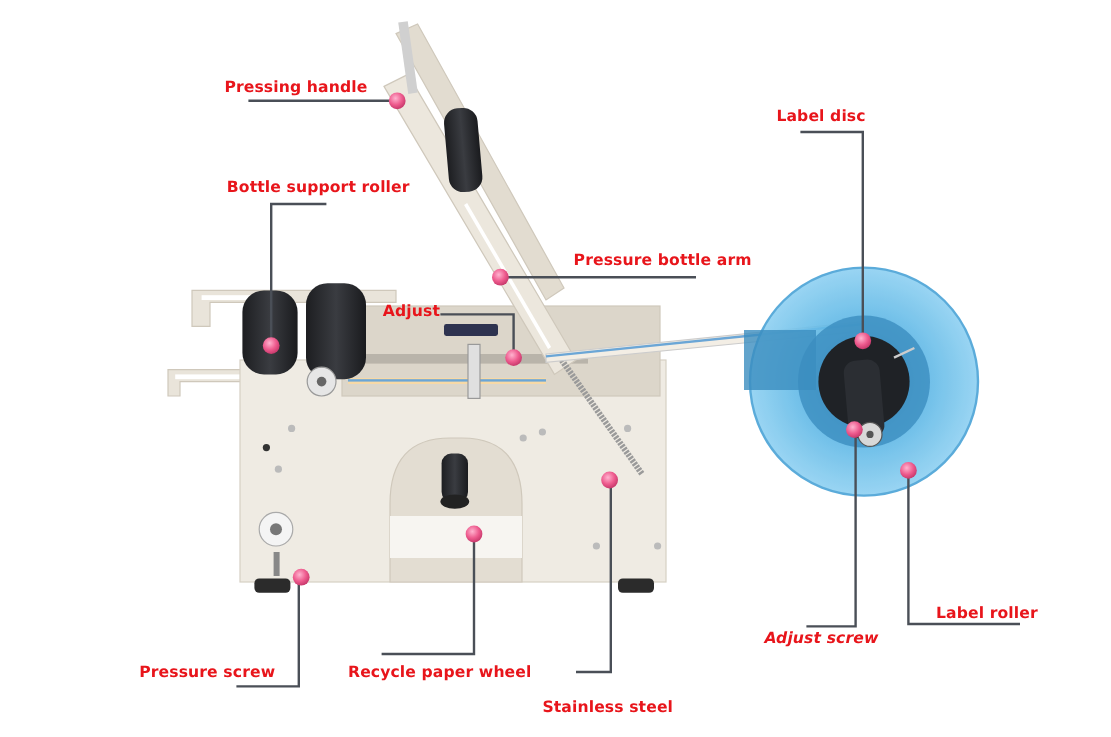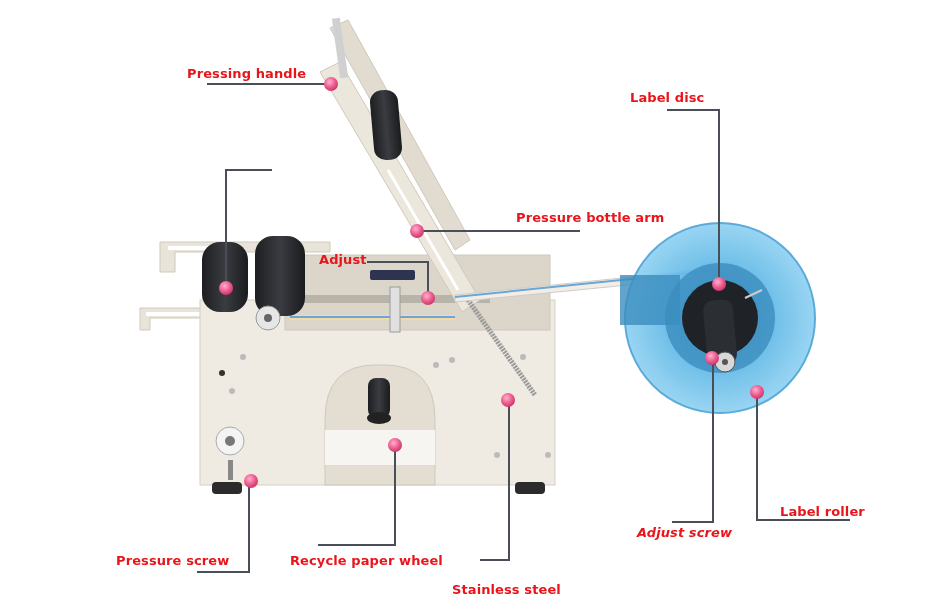--- a/index.html
+++ b/index.html
@@ -129,22 +129,23 @@
       <circle cx="428" cy="298" r="7" fill="url(#dotGrad)"></circle>
       <circle cx="712" cy="358" r="7" fill="url(#dotGrad)"></circle>
       <circle cx="757" cy="392" r="7" fill="url(#dotGrad)"></circle>
       <circle cx="251" cy="481" r="7" fill="url(#dotGrad)"></circle>
       <circle cx="395" cy="445" r="7" fill="url(#dotGrad)"></circle>
       <circle cx="508" cy="400" r="7" fill="url(#dotGrad)"></circle>
     </g>
   </svg>
 
   <div class="callout-label" style="left:187px; top:66px;text-align:right;">Pressing handle</div>
-  <div class="callout-label" style="left:630px; top:90px;">Label disc</div>
-  <div class="callout-label" style="left:478px; top:210px;margin-left:38px;">Pressure bottle arm</div>
+  <div class="callout-label" style="left:189px; top:149px;">Bottle support roller</div>
+  <div class="callout-label" style="left:647px; top:90px;">Label disc</div>
+  <div class="callout-label" style="left:478px; top:210px;">Pressure bottle arm</div>
   <div class="callout-label" style="left:319px; top:252px;">Adjust</div>
   <div class="callout-label" style="left:780px; top:504px;">Label roller</div>
   <div class="callout-label" style="left:637px; top:525px;font-style:italic;">Adjust screw</div>
   <div class="callout-label" style="left:116px; top:553px;">Pressure screw</div>
   <div class="callout-label" style="left:290px; top:553px;text-align:right;">Recycle paper wheel</div>
   <div class="callout-label" style="left:452px; top:562px;margin-top:20px;">Stainless steel</div>
 
 </div>
 
 </body></html>

